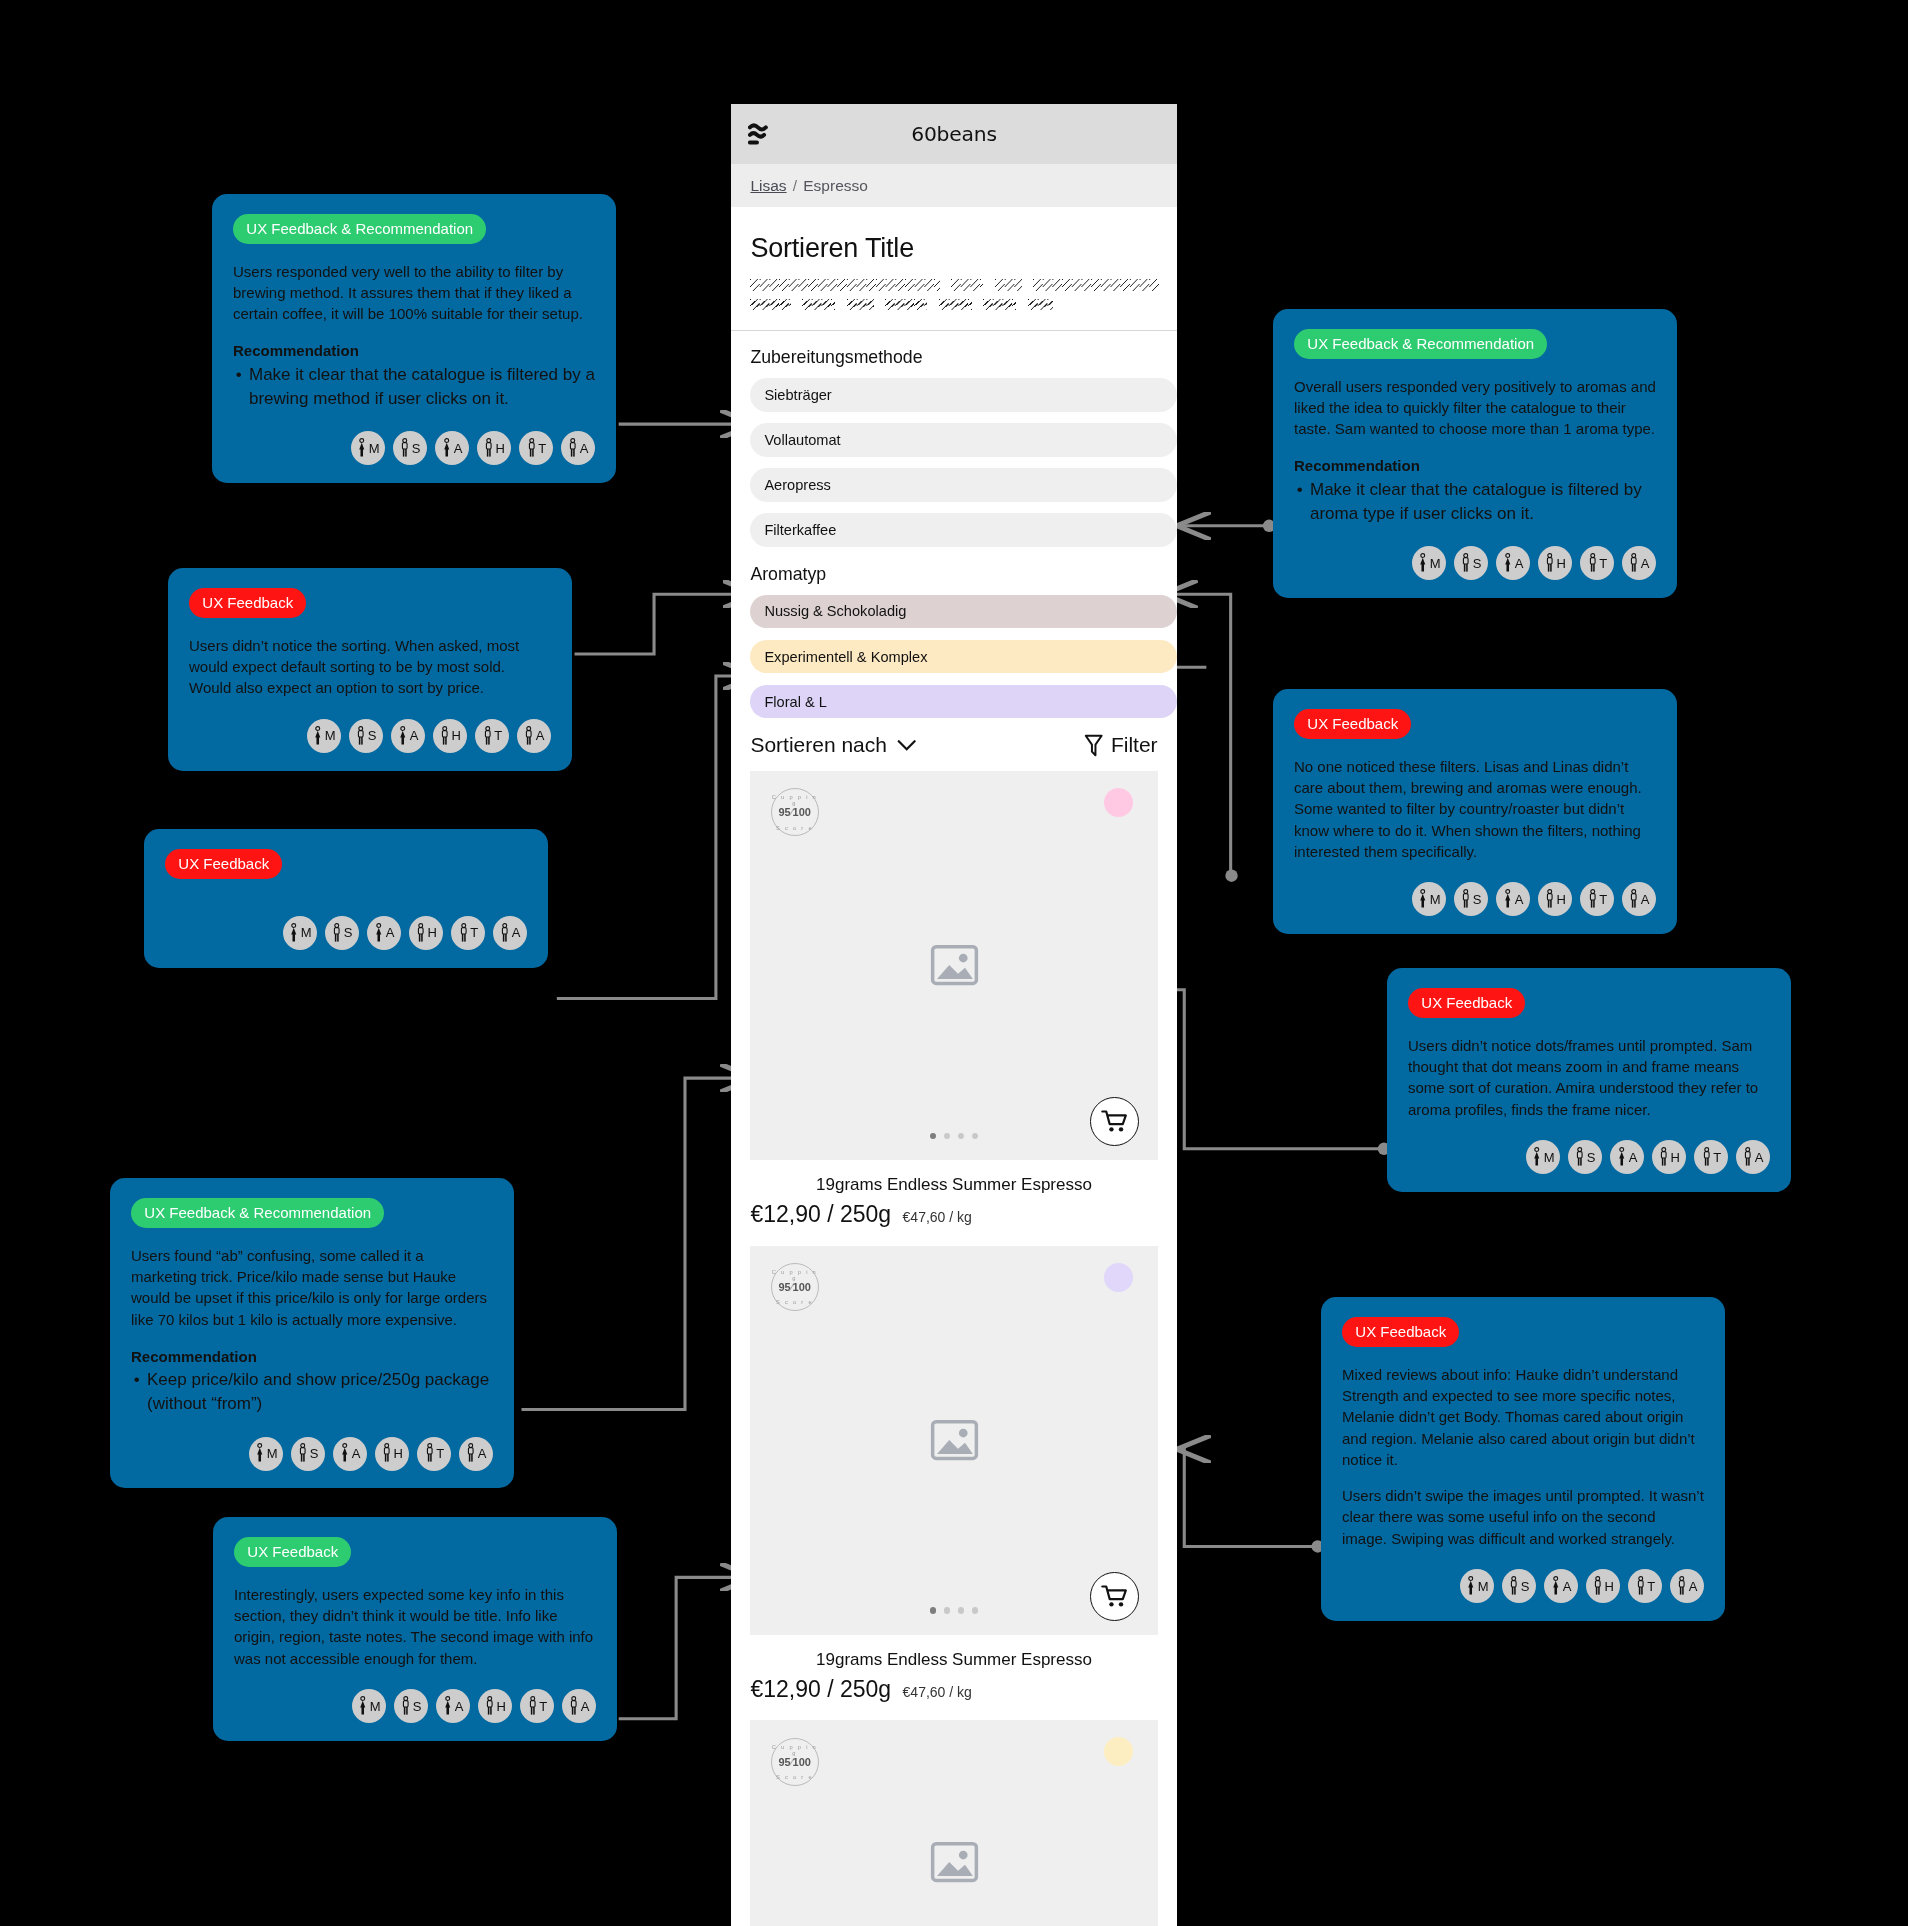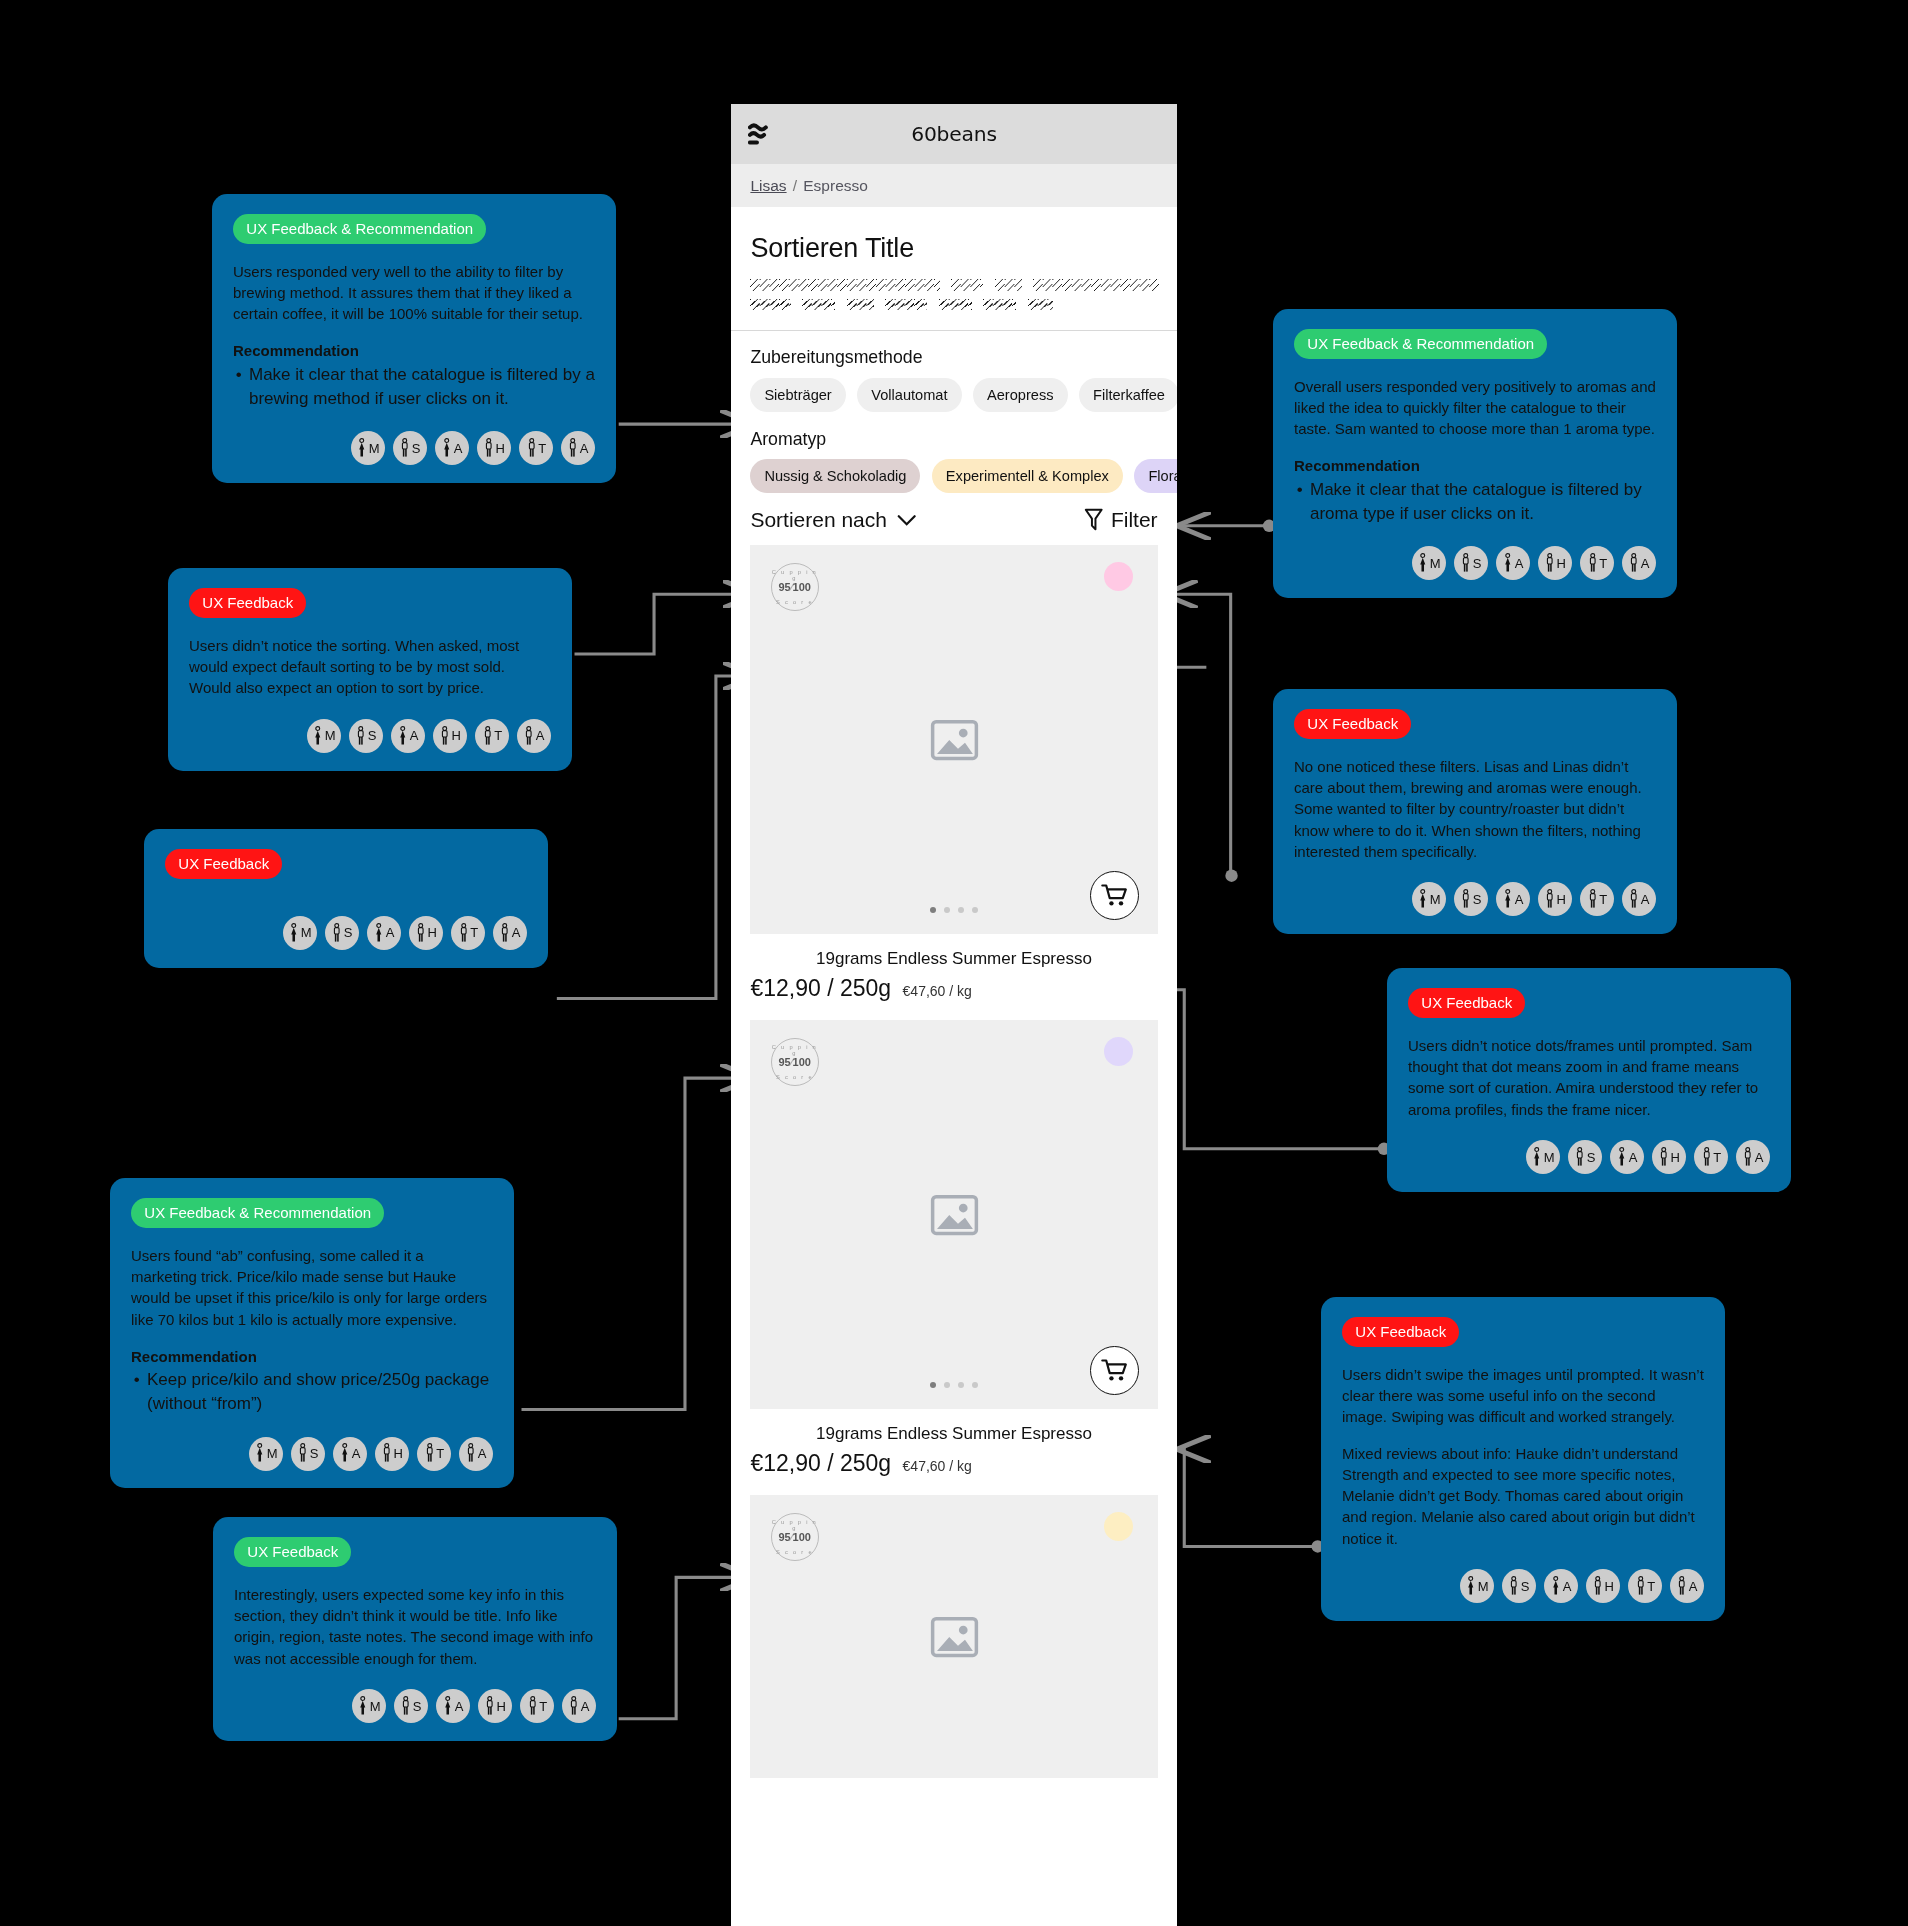--- a/index.html
+++ b/index.html
@@ -41,21 +41,21 @@
   .page-title {
     font-size:27px; color:#111; padding:26px 19.4px 0 19.4px; letter-spacing:-0.2px;
   }
   .squiggles { padding: 15px 18.6px 11.5px 18.6px; }
   .squiggle-row { display:flex; gap:11.5px; margin-bottom:8px; }
   .sq { height:11.5px; background-repeat: repeat-x; background-size: 9.7px 11.5px;
         background-image: repeating-linear-gradient(135deg, #1a1a1a 0 0.9px, transparent 0.9px 4.9px); }
   .divider { height:0.9px; background:#d8d8d8; margin:0; }
 
   .sec-label { font-size:17.7px; color:#111; padding:17px 19.4px 9.7px 19.4px; }
-  .chiprow { display:flex; gap:11.5px; padding-left:19.4px; white-space:nowrap; }
+  .chiprow { display:flex; gap:11.5px; padding-left:19.4px; white-space:nowrap;flex-direction:column; }
   .chip {
     border-radius:17.7px; padding:8.8px 14px; font-size:14.6px; color:#111;
     background:#efefef; flex:0 0 auto;
   }
 
   .sortrow {
     display:flex; align-items:center; justify-content:space-between;
     padding:15px 19.4px 13.3px 19.4px;
   }
   .sortbtn { display:flex; align-items:center; gap:9.7px; font-size:21px; color:#111; }
@@ -717,22 +717,22 @@
             <rect x="8.5" y="26" width="3.6" height="18" fill="#111"></rect>
             <rect x="14" y="26" width="3.6" height="18" fill="#111"></rect>
           </svg>
           <span>A</span>
         </div>
       </div>
   </div>
 
   <div class="card" style="left:1321px; top:1297px; width:404px;">
     <div class="badge red">UX Feedback</div>
+    <p class="ctext">Mixed reviews about info: Hauke didn’t understand Strength and expected to see more specific notes, Melanie didn’t get Body. Thomas cared about origin and region. Melanie also cared about origin but didn’t notice it.</p>
     <p class="ctext">Users didn’t swipe the images until prompted. It wasn’t clear there was some useful info on the second image. Swiping was difficult and worked strangely.</p>
-    <p class="ctext">Mixed reviews about info: Hauke didn’t understand Strength and expected to see more specific notes, Melanie didn’t get Body. Thomas cared about origin and region. Melanie also cared about origin but didn’t notice it.</p>
     <div class="avatars">
         <div class="av">
           <svg viewBox="0 0 26 48">
             <circle cx="13" cy="6" r="4.6" fill="none" stroke="#111" stroke-width="2.6"></circle>
             <path d="M13 11 L7 27 L10 27 L10 44 L16 44 L16 27 L19 27 Z" fill="#111"></path>
           </svg>
           <span>M</span>
         </div>
         <div class="av">
           <svg viewBox="0 0 26 48">

